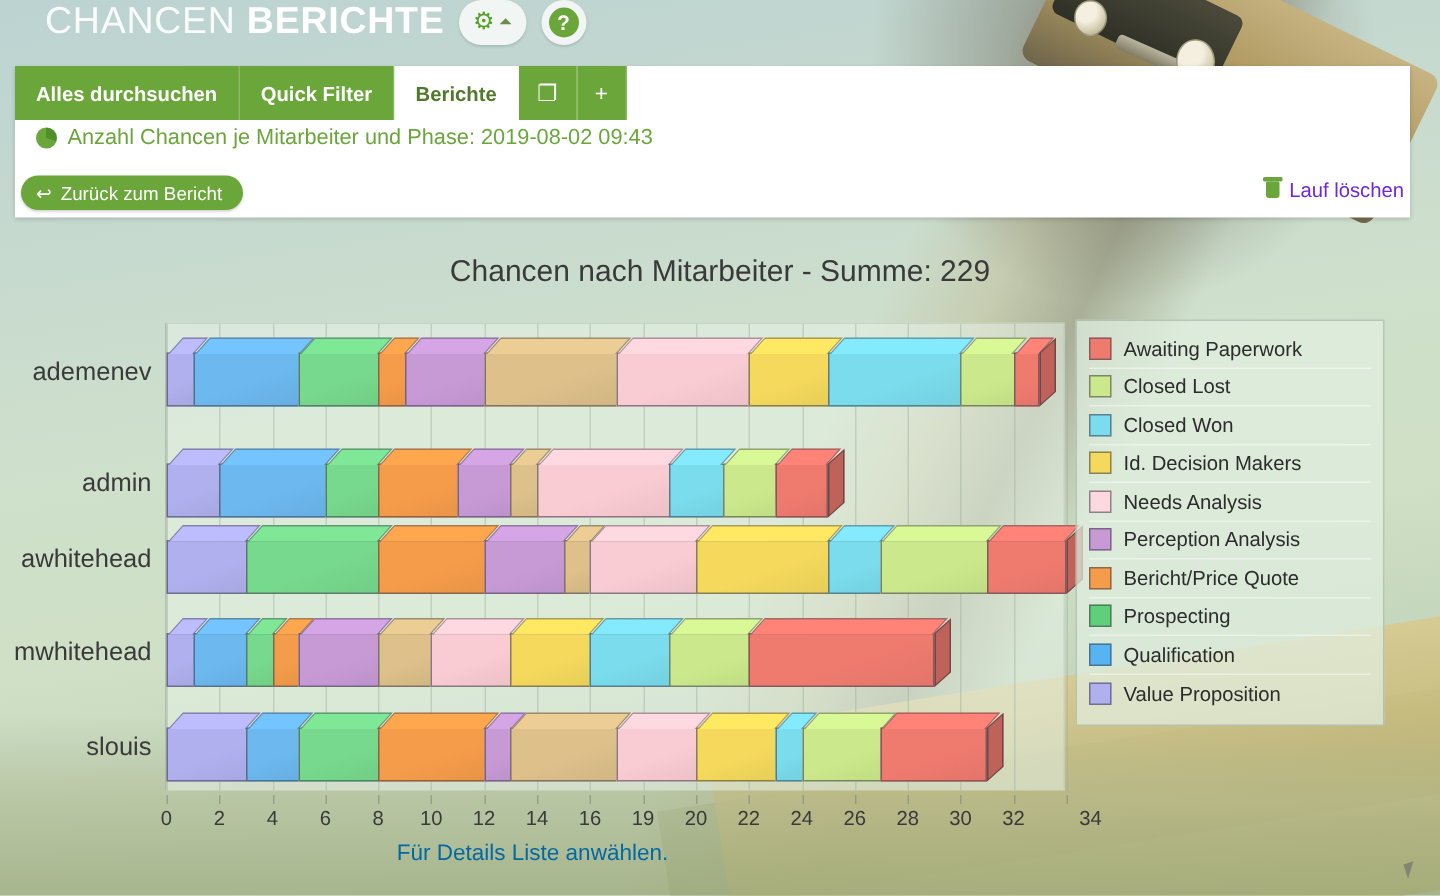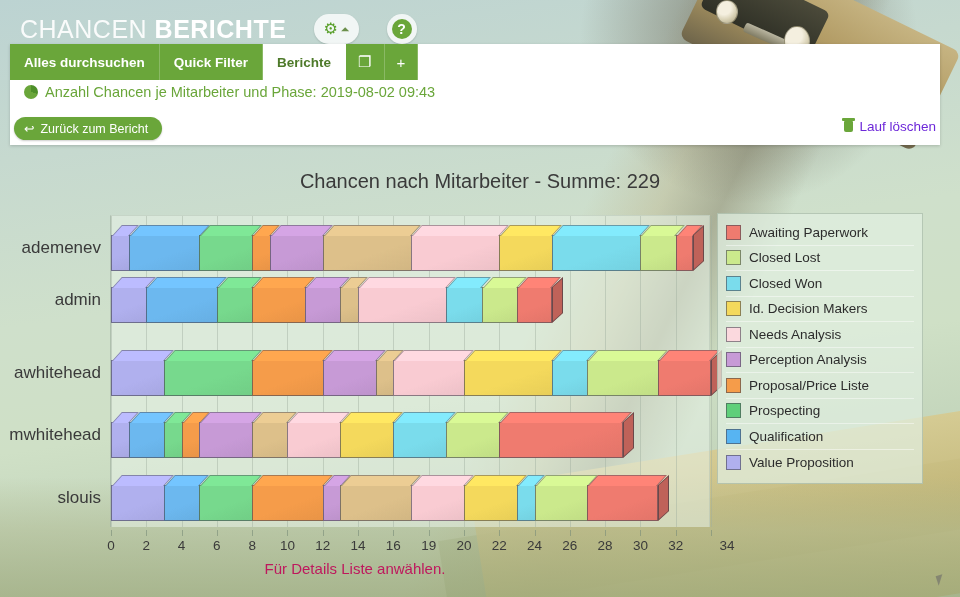--- a/index.html
+++ b/index.html
@@ -62,21 +62,21 @@
   #wall-cursor {
     position:absolute; right:16px; bottom:12px; width:0; height:0;
     border-left:7px solid rgba(120,120,110,.75);
     border-bottom:10px solid transparent;
     transform:rotate(-18deg);
   }
 
   
   #titlebar {
     position:absolute; left:0; top:0; width:100%; height:44px;
-    display:flex; align-items:flex-end; padding-left:20px; gap:28px;
+    display:flex; align-items:flex-start; padding-left:30px; gap:10px;
   }
   .app-title { font-size:25px; letter-spacing:.5px; color:#ffffff; }
   .app-title .thin { font-weight:300; opacity:.92; }
   .app-title .bold { font-weight:bold; }
   .pill {
     height:30px; border-radius:15px; background:rgba(255,255,255,.78);
     display:flex; align-items:center; justify-content:center; gap:3px;
     padding:0 9px; cursor:pointer;
     box-shadow:0 1px 2px rgba(0,0,0,.15);
   }
@@ -185,21 +185,21 @@
   .xtick {
     position:absolute; top:314px; width:1px; height:6px;
     background:rgba(120,140,120,.6);
   }
   .xlabel {
     position:absolute; top:322px; transform:translateX(-50%);
     font-size:13.5px; color:#3a3a3a;
   }
   #axis-note {
     position:absolute; left:0; top:560px; width:710px;
-    text-align:center; font-size:15px; color:#be185d;
+    text-align:center; font-size:15px; color:#0369a1;
   }
 
   
   #legend {
     position:absolute; left:717px; top:213px; width:206px;
     background:rgba(224,239,224,.72);
     border:1px solid rgba(150,170,150,.55);
     padding:6px 8px 8px 8px;
   }
   .legend-row {
@@ -366,21 +366,21 @@
         </div>
         <div class="seg" title="ademenev / Closed Lost: 2" style="left: 529.412px; width: 35.2941px; background: linear-gradient(160deg, rgb(203, 233, 140) 0%, rgb(203, 233, 140) 55%, rgba(0, 0, 0, 0.05) 100%), rgb(203, 233, 140);">
           <div class="top" style="background: rgb(203, 233, 140);"></div>
         </div>
         <div class="seg last" title="ademenev / Awaiting Paperwork: 1" style="left: 564.706px; width: 17.6471px; background: linear-gradient(160deg, rgb(239, 123, 111) 0%, rgb(239, 123, 111) 55%, rgba(0, 0, 0, 0.05) 100%), rgb(239, 123, 111);">
           <div class="top" style="background: rgb(239, 123, 111);"></div>
         </div>
         <div class="side" style="left: 582.353px; top: 10px; background: rgb(239, 123, 111);"></div>
       </div>
     </div>
-    <div class="rowband" style="top: 52px; height: 62.4px;">
+    <div class="rowband" style="top: 74px; height: 62.4px;">
       <div class="ylabel" style="top: 9.2px;">admin</div>
       <div class="bar3d" style="top: 9.2px; left: 0px;">
         <div class="seg" title="admin / Value Proposition: 2" style="left: 0px; width: 35.2941px; background: linear-gradient(160deg, rgb(176, 176, 238) 0%, rgb(176, 176, 238) 55%, rgba(0, 0, 0, 0.05) 100%), rgb(176, 176, 238);">
           <div class="top" style="background: rgb(176, 176, 238);"></div>
         </div>
         <div class="seg" title="admin / Qualification: 4" style="left: 35.2941px; width: 70.5882px; background: linear-gradient(160deg, rgb(108, 184, 239) 0%, rgb(108, 184, 239) 55%, rgba(0, 0, 0, 0.05) 100%), rgb(108, 184, 239);">
           <div class="top" style="background: rgb(108, 184, 239);"></div>
         </div>
         <div class="seg" title="admin / Prospecting: 2" style="left: 105.882px; width: 35.2941px; background: linear-gradient(160deg, rgb(119, 217, 141) 0%, rgb(119, 217, 141) 55%, rgba(0, 0, 0, 0.05) 100%), rgb(119, 217, 141);">
           <div class="top" style="background: rgb(119, 217, 141);"></div>
@@ -547,21 +547,21 @@
     <div class="legend-row">
       <span class="swatch" style="background: rgb(251, 217, 222);"></span>
       <span class="legend-label">Needs Analysis</span>
     </div>
     <div class="legend-row">
       <span class="swatch" style="background: rgb(199, 154, 214);"></span>
       <span class="legend-label">Perception Analysis</span>
     </div>
     <div class="legend-row">
       <span class="swatch" style="background: rgb(245, 156, 74);"></span>
-      <span class="legend-label">Proposal/Price Liste</span>
+      <span class="legend-label">Bericht/Price Quote</span>
     </div>
     <div class="legend-row">
       <span class="swatch" style="background: rgb(95, 207, 122);"></span>
       <span class="legend-label">Prospecting</span>
     </div>
     <div class="legend-row">
       <span class="swatch" style="background: rgb(87, 180, 242);"></span>
       <span class="legend-label">Qualification</span>
     </div>
     <div class="legend-row">

